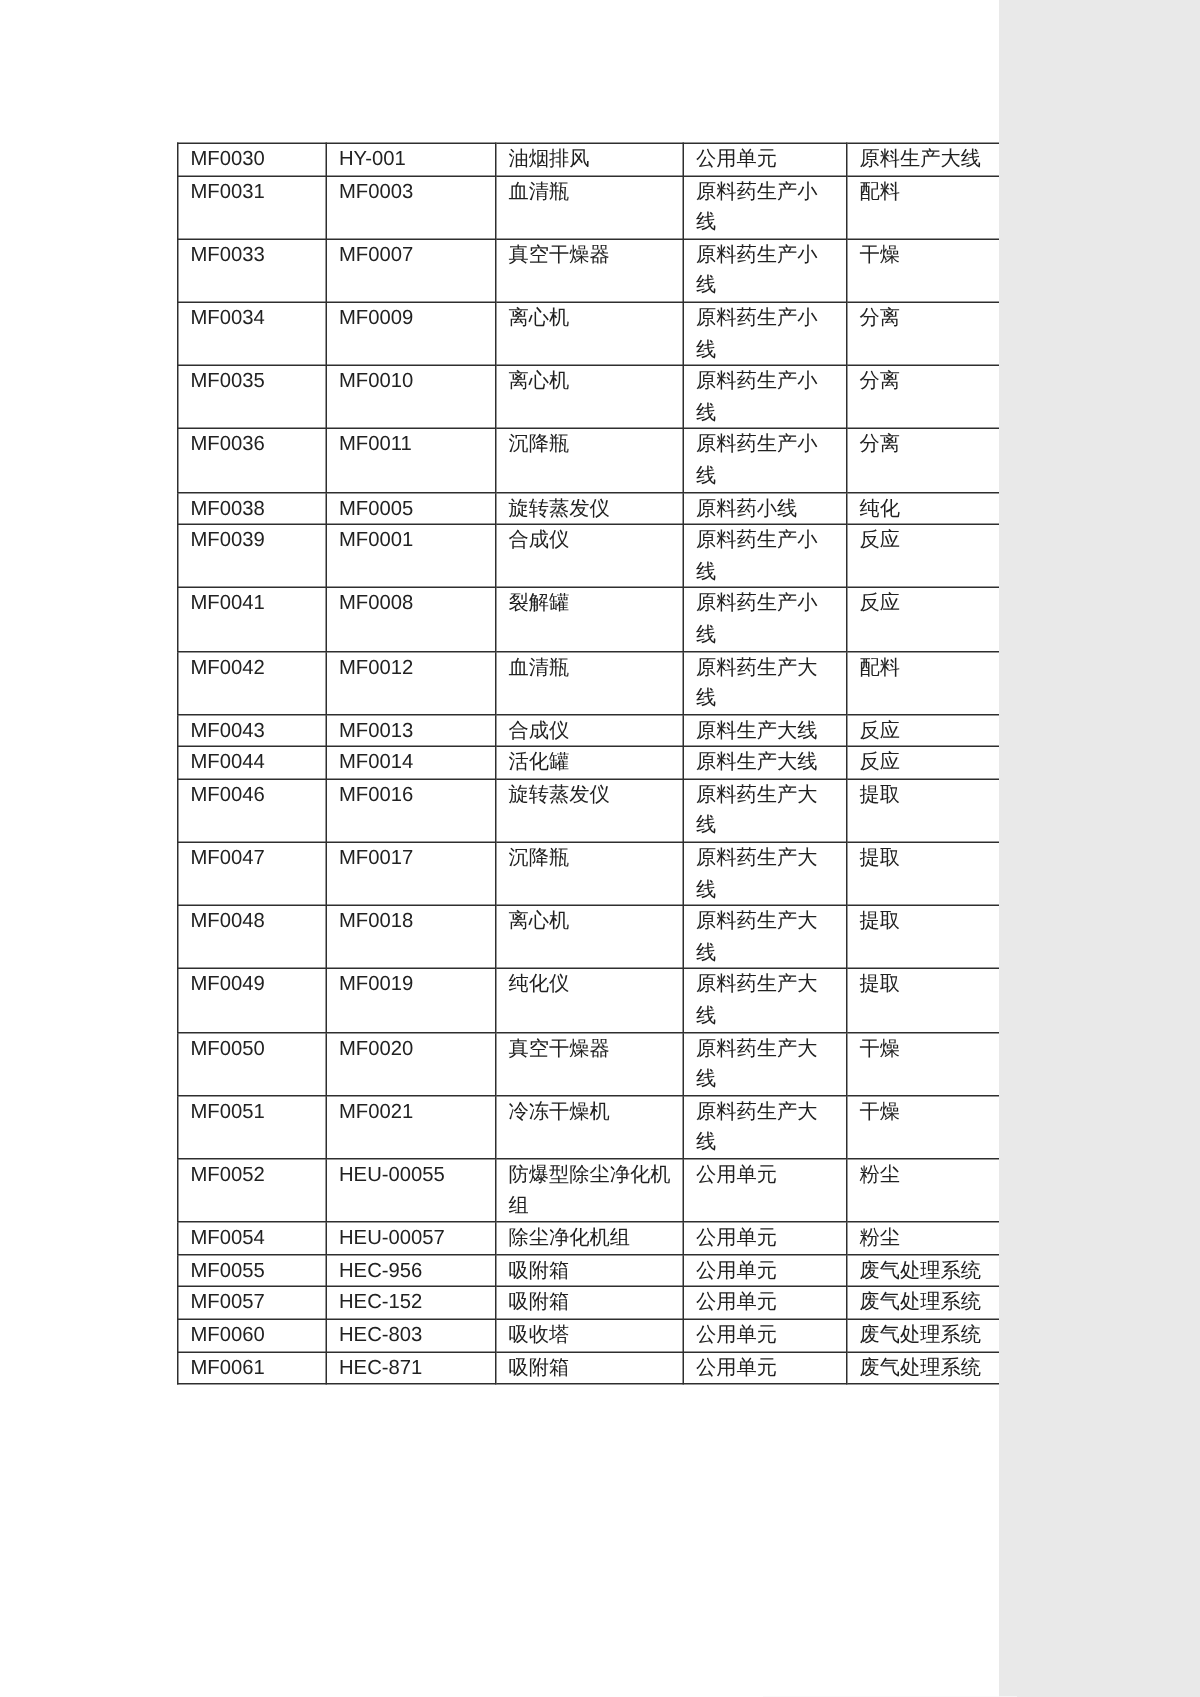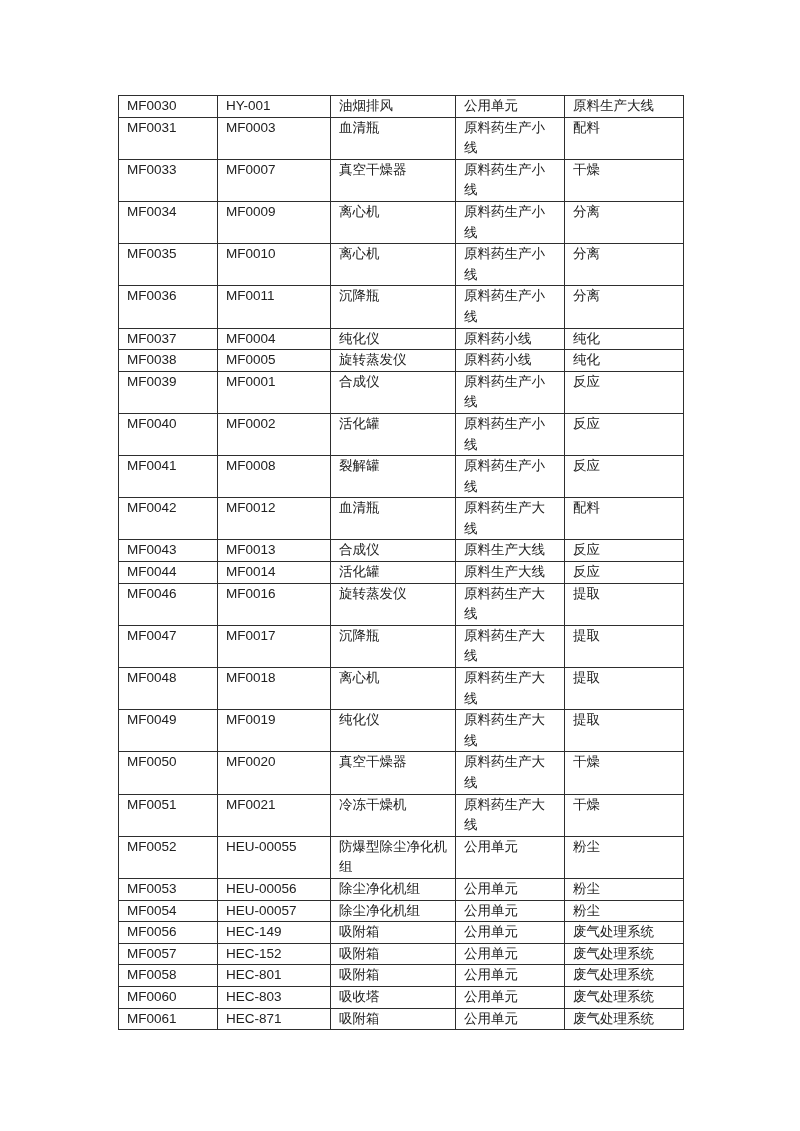--- a/index.html
+++ b/index.html
@@ -7,21 +7,21 @@
     padding: 0;
   }
   body {
     width: 800px;
     height: 1131px;
     background: #e9e9e9;
     font-family: "Liberation Sans", "DejaVu Sans", sans-serif;
   }
   .page {
     position: relative;
-    width: 800px;
+    width: 666px;
     height: 1131px;
     background: #ffffff;
     overflow: hidden;
   }
   table.equip-table {
     position: absolute;
     left: 118px;
     top: 95px;
     width: 565px;
     border-collapse: collapse;
@@ -95,48 +95,34 @@
           <td>分离</td>
         </tr>
         <tr>
           <td>MF0036</td>
           <td>MF0011</td>
           <td>沉降瓶</td>
           <td>原料药生产小线</td>
           <td>分离</td>
         </tr>
         <tr>
-          <td>MF0037</td>
-          <td>MF0004</td>
-          <td>纯化仪</td>
-          <td>原料药小线</td>
-          <td>纯化</td>
-        </tr>
-        <tr>
           <td>MF0038</td>
           <td>MF0005</td>
           <td>旋转蒸发仪</td>
           <td>原料药小线</td>
           <td>纯化</td>
         </tr>
         <tr>
           <td>MF0039</td>
           <td>MF0001</td>
           <td>合成仪</td>
           <td>原料药生产小线</td>
           <td>反应</td>
         </tr>
         <tr>
-          <td>MF0040</td>
-          <td>MF0002</td>
-          <td>活化罐</td>
-          <td>原料药生产小线</td>
-          <td>反应</td>
-        </tr>
-        <tr>
           <td>MF0041</td>
           <td>MF0008</td>
           <td>裂解罐</td>
           <td>原料药生产小线</td>
           <td>反应</td>
         </tr>
         <tr>
           <td>MF0042</td>
           <td>MF0012</td>
           <td>血清瓶</td>
@@ -200,50 +186,36 @@
           <td>干燥</td>
         </tr>
         <tr>
           <td>MF0052</td>
           <td>HEU-00055</td>
           <td>防爆型除尘净化机组</td>
           <td>公用单元</td>
           <td>粉尘</td>
         </tr>
         <tr>
-          <td>MF0053</td>
-          <td>HEU-00056</td>
-          <td>除尘净化机组</td>
-          <td>公用单元</td>
-          <td>粉尘</td>
-        </tr>
-        <tr>
           <td>MF0054</td>
           <td>HEU-00057</td>
           <td>除尘净化机组</td>
           <td>公用单元</td>
           <td>粉尘</td>
         </tr>
         <tr>
-          <td>MF0056</td>
-          <td>HEC-149</td>
+          <td>MF0055</td>
+          <td>HEC-956</td>
           <td>吸附箱</td>
           <td>公用单元</td>
           <td>废气处理系统</td>
         </tr>
         <tr>
           <td>MF0057</td>
           <td>HEC-152</td>
-          <td>吸附箱</td>
-          <td>公用单元</td>
-          <td>废气处理系统</td>
-        </tr>
-        <tr>
-          <td>MF0058</td>
-          <td>HEC-801</td>
           <td>吸附箱</td>
           <td>公用单元</td>
           <td>废气处理系统</td>
         </tr>
         <tr>
           <td>MF0060</td>
           <td>HEC-803</td>
           <td>吸收塔</td>
           <td>公用单元</td>
           <td>废气处理系统</td>

